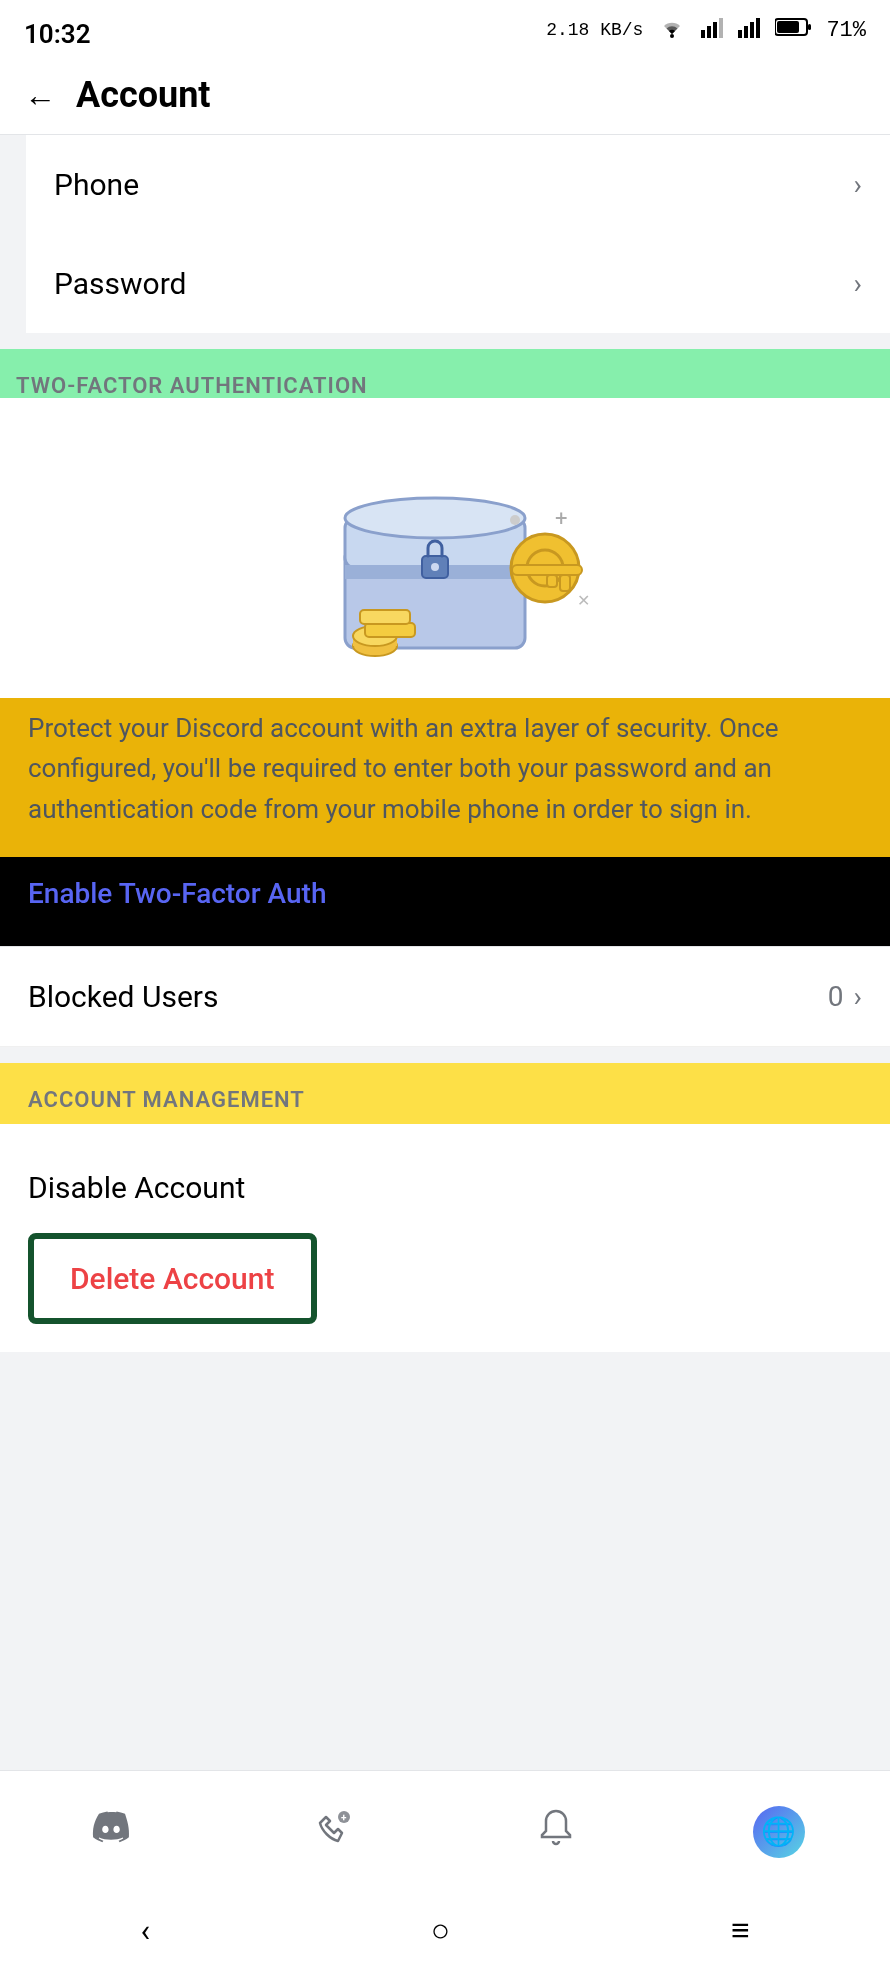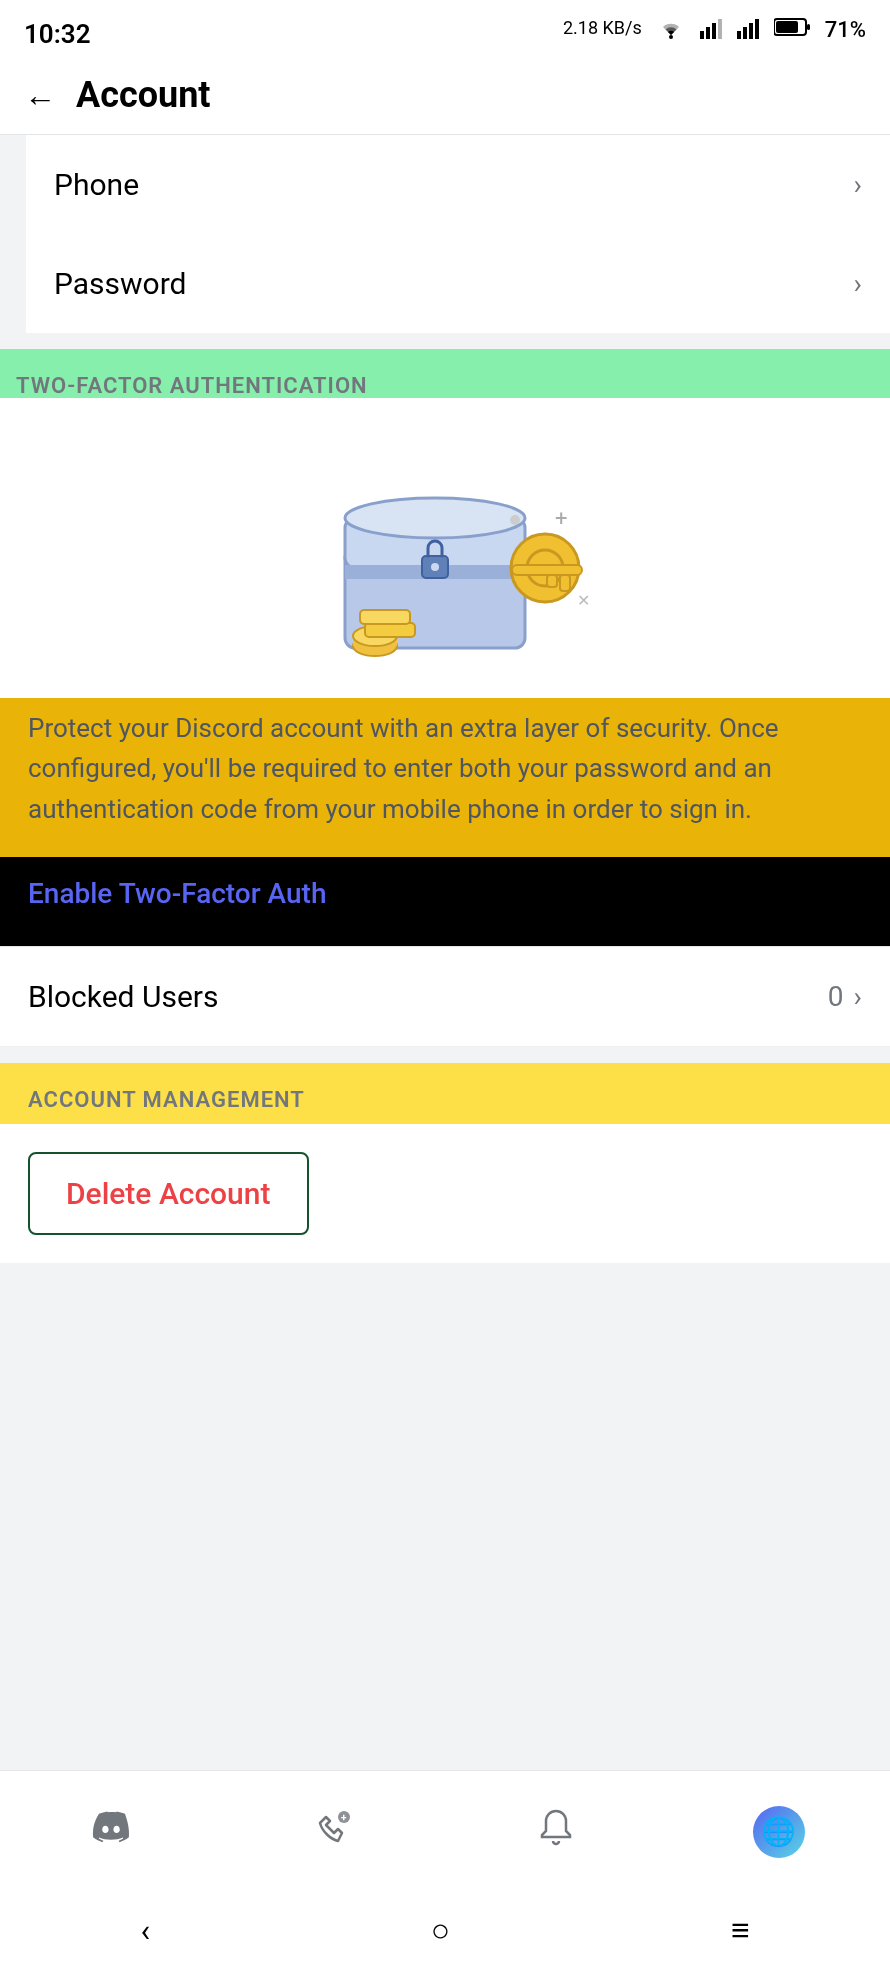--- a/index.html
+++ b/index.html
@@ -29,24 +29,25 @@
 
     .status-time {
       font-size: 26px;
       font-weight: 600;
       color: #000;
       margin-top: 8px;
     }
 
     .status-icons {
       display: flex;
-      align-items: flex-start;
+      align-items: center;
       gap: 15px;
       font-size: 22px;
       color: #000;
+      font-family: Liberation Mono, monospace;
     }
 
     .status-icons span {
       font-size: 20px;
     }
 
     
     .header {
       background: #ffffff;
       display: flex;
@@ -183,21 +184,21 @@
     .disable-account-label {
       font-size: 30px;
       color: #000;
       font-weight: 400;
       padding: 18px 0 28px 0;
       cursor: pointer;
     }
 
     .delete-account-btn {
       display: inline-block;
-      border: 2px solid #14532d;
+      border: 6px solid #14532d;
       border-radius: 8px;
       padding: 22px 36px;
       cursor: pointer;
     }
 
     .delete-account-text {
       font-size: 30px;
       color: #ed4245;
       font-weight: 500;
     }
@@ -385,20 +386,21 @@
   </div>
 </div>
 
 <div class="section-divider"></div>
 
 <div class="section-header">
   <span class="section-header-text">ACCOUNT MANAGEMENT</span>
 </div>
 
 <div class="account-mgmt-section">
+  <div class="disable-account-label">Disable Account</div>
   <div class="delete-account-btn">
     <span class="delete-account-text">Delete Account</span>
   </div>
 </div>
 
 <div class="spacer"></div>
 
 <div class="bottom-nav">
   <div class="nav-item">
     <span class="nav-icon">

